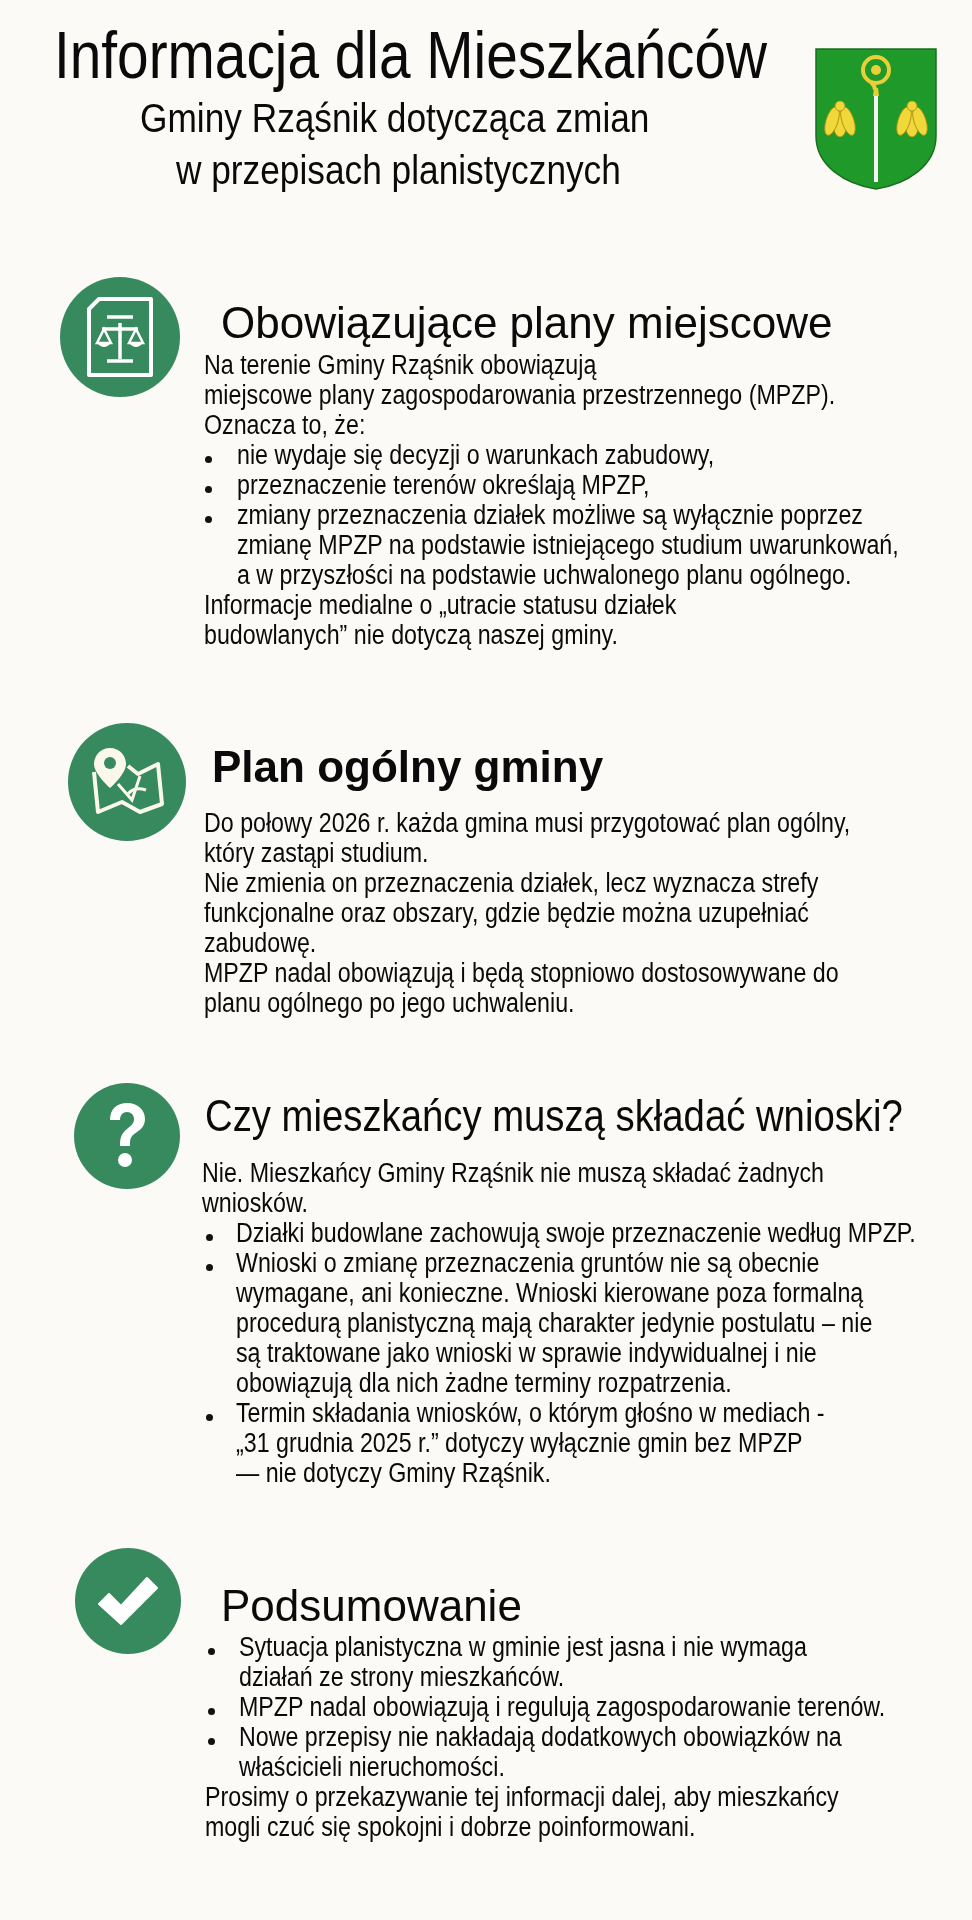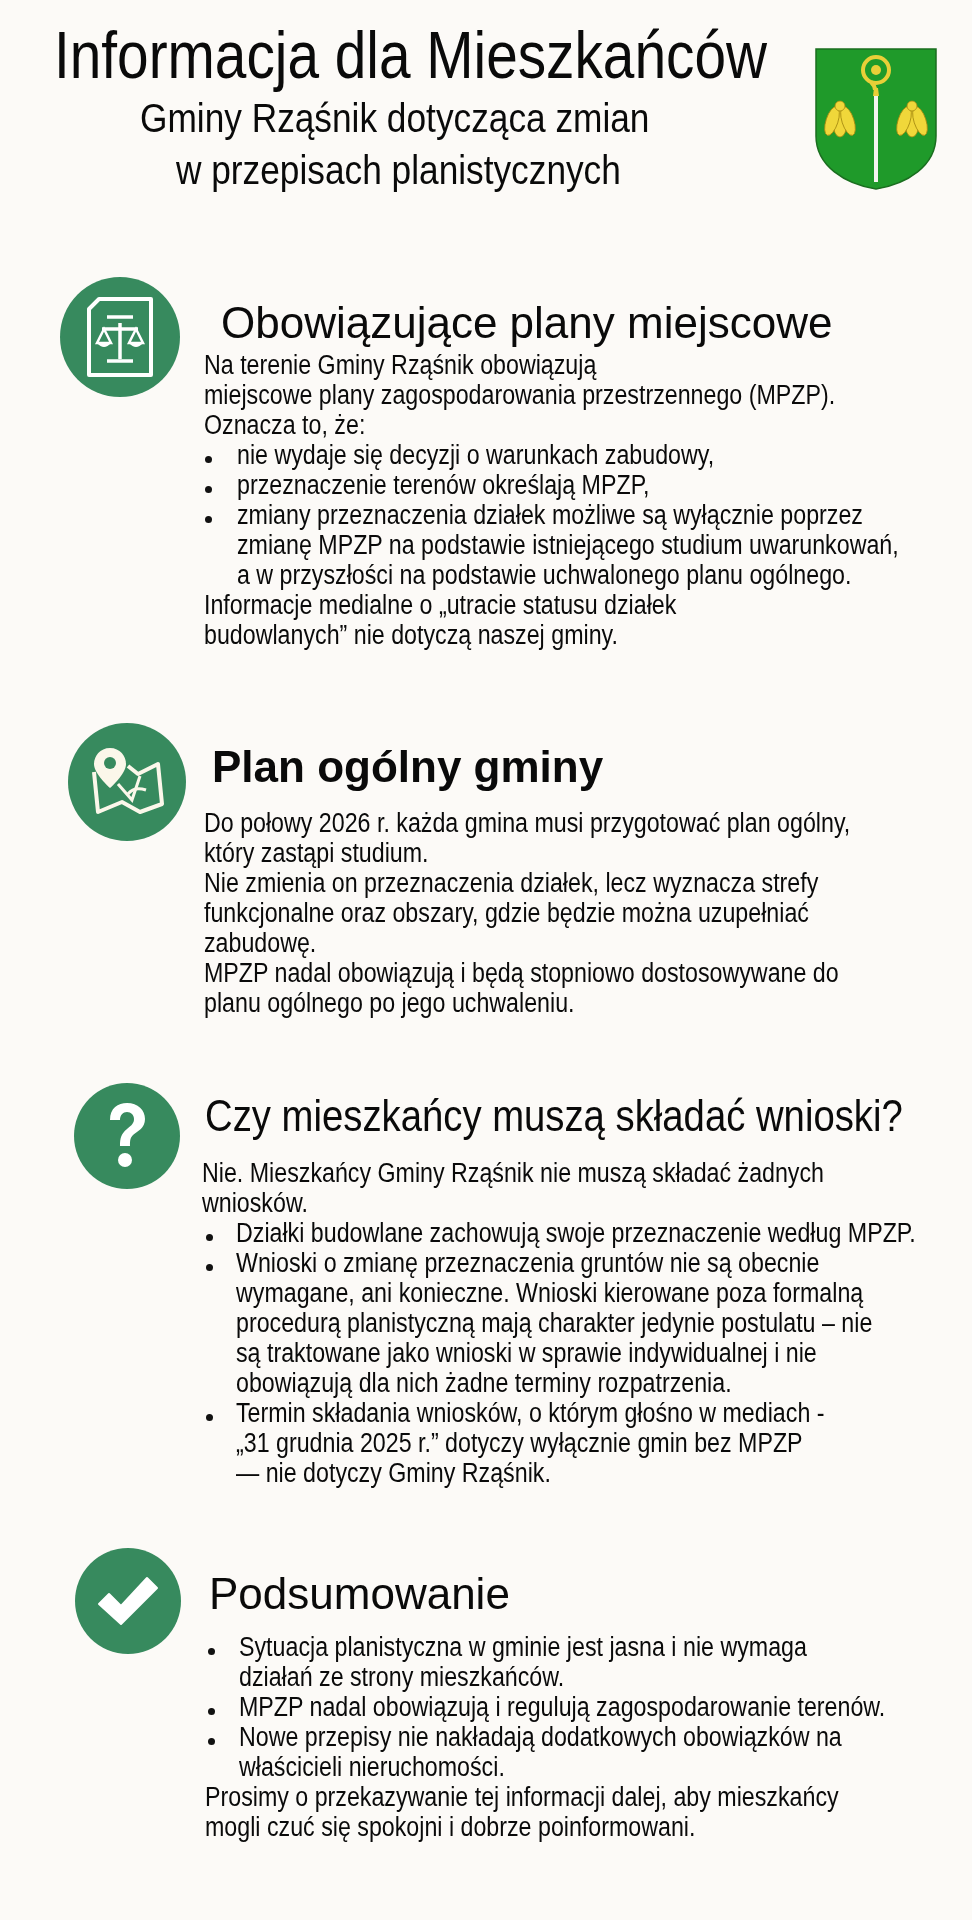--- a/index.html
+++ b/index.html
@@ -160,21 +160,21 @@
   <div class="line body" style="left:236px; top:1428px;">„31 grudnia 2025 r.” dotyczy wyłącznie gmin bez MPZP</div>
   <div class="line body" style="left:236px; top:1458px;">— nie dotyczy Gminy Rząśnik.</div>
 </section>
 
 <section>
   <div class="circle" style="left:75px; top:1548px; width:106px; height:106px;">
     <svg width="66" height="54" viewBox="0 0 66 54">
       <path d="M4 30 L14 20 L26 32 L52 4 L62 14 L26 50 Z" fill="#fff" stroke="#fff" stroke-width="2" stroke-linejoin="round"></path>
     </svg>
   </div>
-  <h2 class="line heading" style="top:1568px; margin:4px; font-weight:normal;">Podsumowanie</h2>
+  <h2 class="line heading" style="top:1568px; margin:16px; font-weight:normal;">Podsumowanie</h2>
 
   <div class="bullet-dot" style="left:208px; top:1648px;"></div>
   <div class="line body" style="left:239px; top:1632px;">Sytuacja planistyczna w gminie jest jasna i nie wymaga</div>
   <div class="line body" style="left:239px; top:1662px;">działań ze strony mieszkańców.</div>
   <div class="bullet-dot" style="left:208px; top:1708px;"></div>
   <div class="line body" style="left:239px; top:1692px;">MPZP nadal obowiązują i regulują zagospodarowanie terenów.</div>
   <div class="bullet-dot" style="left:208px; top:1738px;"></div>
   <div class="line body" style="left:239px; top:1722px;">Nowe przepisy nie nakładają dodatkowych obowiązków na</div>
   <div class="line body" style="left:239px; top:1752px;">właścicieli nieruchomości.</div>
 

